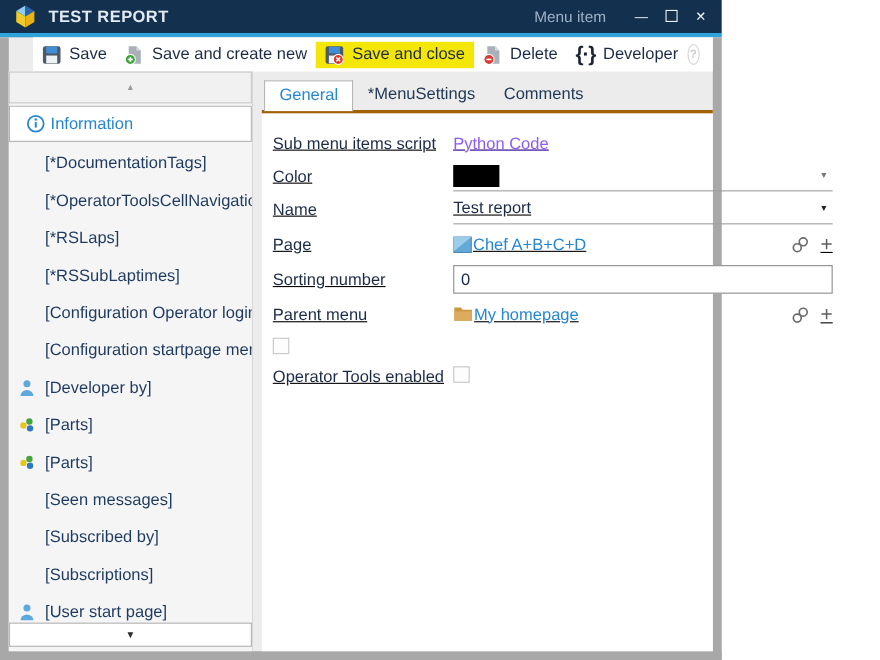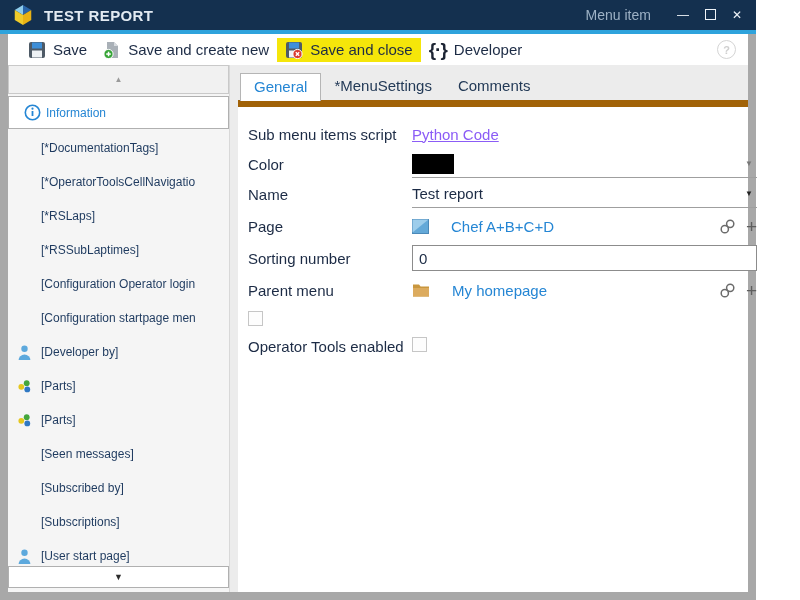--- a/index.html
+++ b/index.html
@@ -1,83 +1,83 @@
 <!DOCTYPE html>
 <html><head>
 <meta charset="utf-8">
 <style>
   html,body{margin:0;padding:0;width:800px;height:600px;overflow:hidden;
     font-family:"Liberation Sans",sans-serif;-webkit-font-smoothing:antialiased;}
-  .window{width:756px;height:600px;display:flex;flex-direction:column;background:#a8a8a8;}
+  .window{width:656px;height:600px;display:flex;flex-direction:column;background:#a8a8a8;}
 
   
   .titlebar{height:30px;background:#14304f;display:flex;align-items:center;padding:0 10px;flex:none;}
   .app-icon{width:22px;height:22px;margin:0 10px 0 2px;flex:none;}
   .win-title{color:#e2eaf2;font-size:15px;font-weight:700;letter-spacing:.4px;}
   .context-label{margin-left:auto;color:#9db1c5;font-size:14px;margin-right:26px;}
   .win-controls{display:flex;align-items:center;gap:16px;margin-right:4px;}
   .win-btn{color:#eef3f8;font-size:12px;line-height:1;cursor:default;}
   .maximize-box{width:9px;height:9px;border:1.5px solid #eef3f8;display:inline-block;}
   .accent-line{height:4px;background:#2ea3dc;flex:none;}
 
   
   .frame{flex:1;display:flex;flex-direction:column;border-left:8px solid #a8a8a8;
     border-right:8px solid #a8a8a8;border-bottom:8px solid #a8a8a8;background:#ececec;min-height:0;}
 
   
-  .toolbar{height:31px;background:#ffffff;display:flex;align-items:center;padding-left:12px;flex:none;
-    font-size:15px;color:#1c2b45;}
+  .toolbar{height:31px;background:#ffffff;display:flex;align-items:center;padding-left:0;flex:none;
+    font-size:15px;color:#1c2b45;margin-left:22px;}
   .tool-btn{display:flex;align-items:center;gap:7px;padding:3px 8px;white-space:nowrap;}
   .tool-btn.highlighted{background:#f5e60a;align-items:center;}
   .dev-braces{font-size:19px;font-weight:700;color:#1c2433;letter-spacing:-1px;}
   .help-btn{margin-left:auto;margin-right:12px;width:17px;height:17px;border:1.5px solid #d4d4d4;
     border-radius:50%;color:#cfcfcf;font-size:11px;font-weight:700;display:flex;
     align-items:center;justify-content:center;}
 
   
   .content{flex:1;display:flex;min-height:0;}
 
   
   .sidebar{width:221px;background:#f5f5f5;border-right:1px solid #d8d8d8;display:flex;
     flex-direction:column;flex:none;min-height:0;}
   .scroll-btn{height:27px;background:#f1f1f1;border:1px solid #c9c9c9;display:flex;
     align-items:center;justify-content:center;color:#9a9a9a;font-size:8px;flex:none;margin-bottom:2px;}
   .side-list{flex:1;overflow:hidden;display:flex;flex-direction:column;}
-  .side-item{height:34px;flex:none;display:flex;align-items:center;color:#1e3a5f;font-size:12px;
+  .side-item{height:34px;flex:none;display:flex;align-items:center;color:#1e3a5f;font-size:15px;
     white-space:nowrap;overflow:hidden;padding-left:10px;}
   .side-item .icon-slot{width:23px;flex:none;display:flex;align-items:center;}
   .side-item.selected{height:31px;background:#ffffff;border:1px solid #b0b0b0;color:#2586d4;
     padding-left:15px;margin-bottom:2px;}
   .side-item.selected .icon-slot{width:22px;}
   .bottom-combo{height:20px;background:#ffffff;border:1px solid #b0b0b0;margin:auto 0 4px 0;
     display:flex;align-items:center;justify-content:center;color:#2b2b2b;font-size:9px;flex:none;}
 
   
   .main-panel{flex:1;display:flex;flex-direction:column;margin-left:8px;min-width:0;min-height:0;}
   .tabstrip{display:flex;align-items:flex-end;padding:8px 0 0 2px;flex:none;font-size:15px;}
   .tab{padding:4px 13px 6px;color:#233a57;}
   .tab.active{background:#ffffff;border:1px solid #b5b5b5;border-bottom:none;color:#2586d4;
     margin-bottom:-1px;position:relative;z-index:2;}
-  .form-panel{flex:1;background:#ffffff;border-top:7px solid #a16207;padding:12px 0 0 10px;min-height:0;}
+  .form-panel{flex:1;background:#ffffff;border-top:3px solid #a16207;padding:12px 0 0 10px;min-height:0;text-decoration:underline;}
 
   .frow{display:grid;grid-template-columns:164px 345px 1fr;align-items:center;
     min-height:30px;font-size:15px;color:#1c2b45;}
   .frow.tall{min-height:34px;}
   .frow.compact{min-height:26px;}
   .flabel{padding-right:6px;white-space:nowrap;}
   .link{color:#8b5cf6;text-decoration:underline;}
   .underline-field{position:relative;height:26px;border-bottom:1px solid #9f9f9f;display:flex;
     align-items:center;}
   .caret{position:absolute;right:4px;font-size:8px;color:#777;}
   .caret.dark{color:#222;}
   .color-swatch{width:42px;height:20px;background:#000000;}
   .text-input{width:337px;height:24px;border:1px solid #8c8c8c;font-family:"Liberation Sans",sans-serif;
     font-size:15px;padding:0 0 0 6px;color:#1c2b45;outline:none;}
   .ref-cell{display:flex;align-items:center;justify-content:space-between;}
-  .ref-left{display:flex;align-items:center;gap:22px;color:#2586d4;}
+  .ref-left{display:flex;align-items:flex-start;gap:1px;color:#2586d4;}
   .ref-actions{display:flex;align-items:center;gap:10px;}
   .plus-glyph{font-size:19px;color:#5e5e5e;line-height:1;}
   input[type=checkbox]{appearance:none;-webkit-appearance:none;width:15px;height:15px;
     border:1px solid #c6c6c6;background:#fdfdfd;margin:0;}
 </style>
 </head>
 <body>
 
 <div class="window">
 
@@ -121,20 +121,29 @@
       </div>
       <div class="tool-btn highlighted">
         <svg width="18" height="18" viewBox="0 0 18 18">
           <rect x="1" y="1" width="16" height="16" rx="2" fill="#4e5a66"></rect>
           <rect x="4" y="1.5" width="10" height="6" fill="#3e8fd8"></rect>
           <rect x="4" y="9.5" width="10" height="7" fill="#eef2f5"></rect>
           <circle cx="12.5" cy="13" r="4.6" fill="#d93a30" stroke="#ffffff" stroke-width="1"></circle>
           <path d="M10.8,11.3 l3.4,3.4 M14.2,11.3 l-3.4,3.4" stroke="#ffffff" stroke-width="1.4"></path>
         </svg>
         <span>Save and close</span>
+      </div>
+      <div class="tool-btn">
+        <svg width="18" height="18" viewBox="0 0 18 18">
+          <path d="M4,1 h7 l4,4 v12 h-11 z" fill="#a9b0b7"></path>
+          <path d="M11,1 l4,4 h-4 z" fill="#d7dbdf"></path>
+          <circle cx="5.5" cy="13" r="4.6" fill="#d93a30" stroke="#ffffff" stroke-width="1"></circle>
+          <rect x="3.2" y="12.3" width="4.6" height="1.5" fill="#ffffff"></rect>
+        </svg>
+        <span>Delete</span>
       </div>
       <div class="tool-btn">
         <span class="dev-braces">{·}</span>
         <span>Developer</span>
       </div>
       <div class="help-btn">?</div>
     </div>
 
     <div class="content">
 

